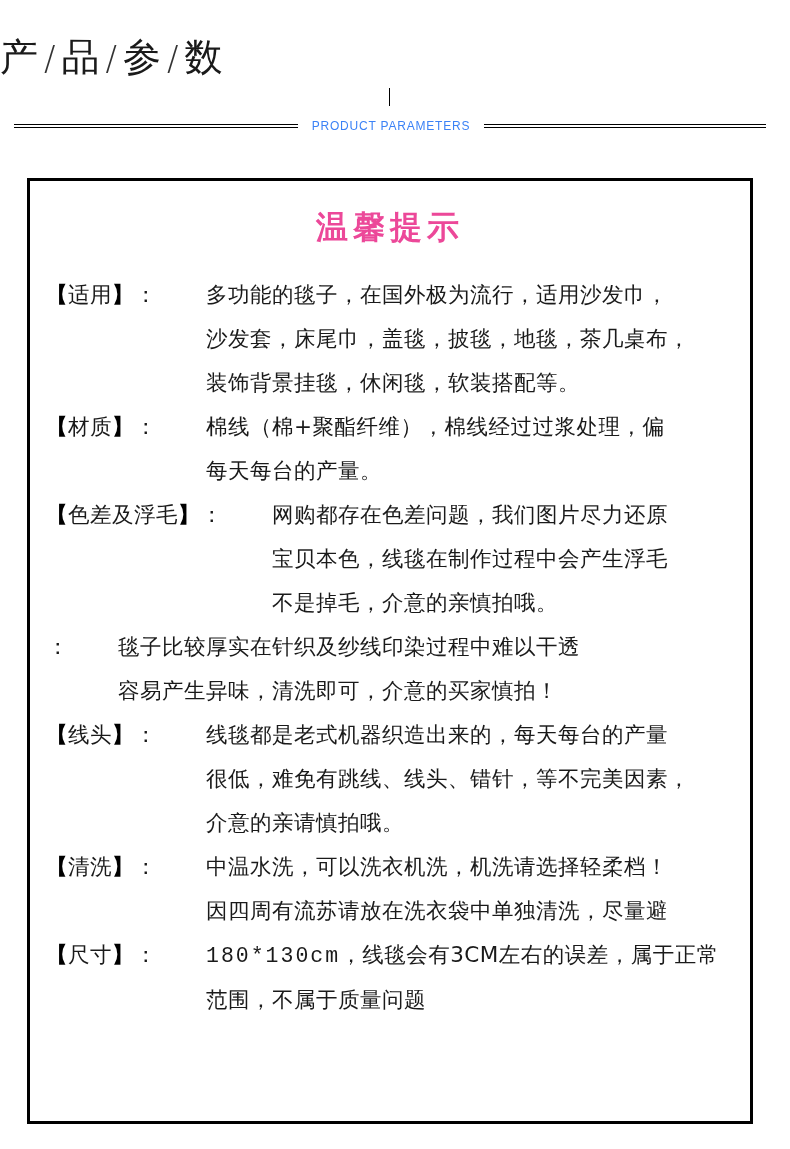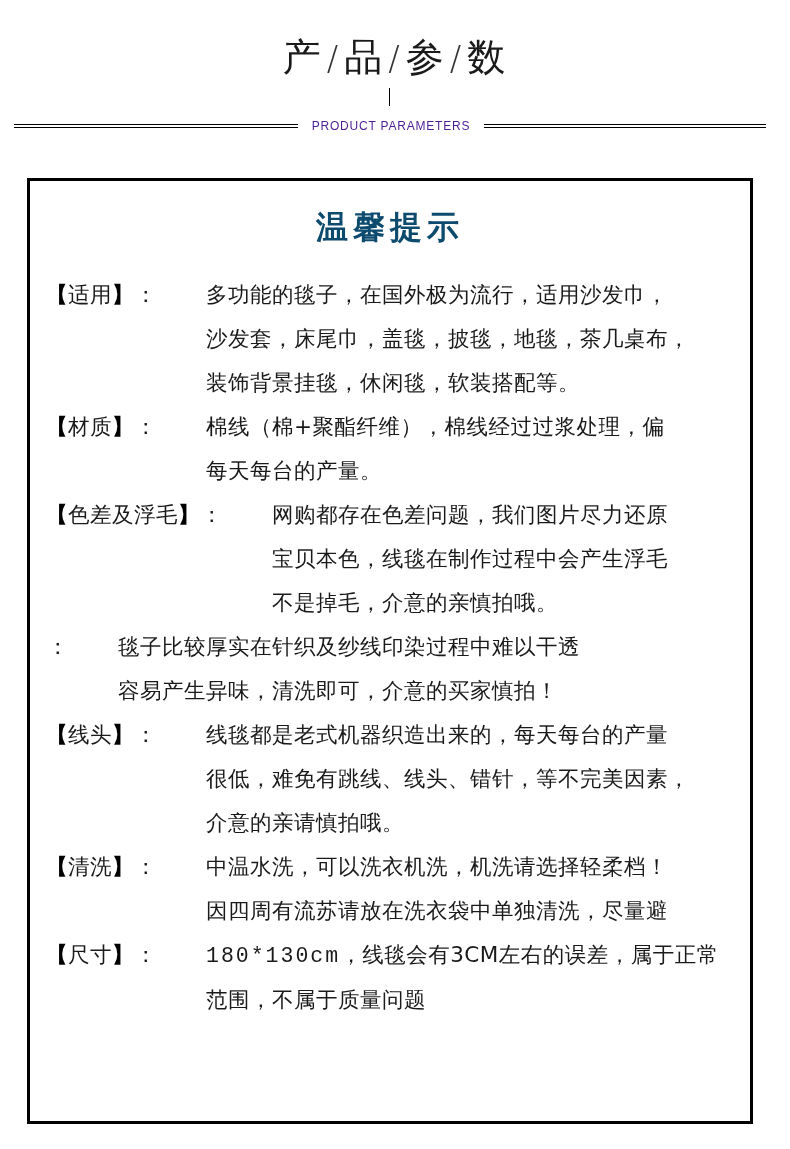--- a/index.html
+++ b/index.html
@@ -12,21 +12,21 @@
     body {
       position: relative;
       font-family: "DejaVu Sans", "Liberation Sans", sans-serif;
       color: #111111;
     }
     .page-title {
       position: absolute;
       top: 30px;
       left: 0;
       width: 790px;
-      text-align: center;
+      text-align: left;
       font-size: 38px;
       font-weight: 300;
       letter-spacing: 2px;
       color: #1a1a1a;
       line-height: 54px;
     }
     .page-title .sep {
       display: inline-block;
       margin: 0 4px;
       font-size: 34px;
@@ -51,42 +51,42 @@
     .double-line.right { left: 484px; width: 282px; }
     .subtitle {
       position: absolute;
       top: 118px;
       left: 298px;
       width: 186px;
       text-align: center;
       font-family: "Liberation Sans", sans-serif;
       font-size: 12px;
       letter-spacing: 0.8px;
-      color: #4c1d95;
+      color: #3b82f6;
       line-height: 16px;
     }
     .notice-box {
       position: absolute;
       left: 27px;
       top: 178px;
       width: 726px;
       height: 946px;
       border: 3px solid #000;
       background: #fff;
     }
     .notice-title {
       position: absolute;
       top: 24px;
       left: 0;
       width: 100%;
       text-align: center;
       font-size: 32px;
       font-weight: bold;
       letter-spacing: 5px;
-      color: #0c4a6e;
+      color: #ec4899;
       line-height: 44px;
     }
     .sections {
       position: absolute;
       top: 92px;
       left: 16px;
       right: 6px;
     }
     .section {
       display: flex;

